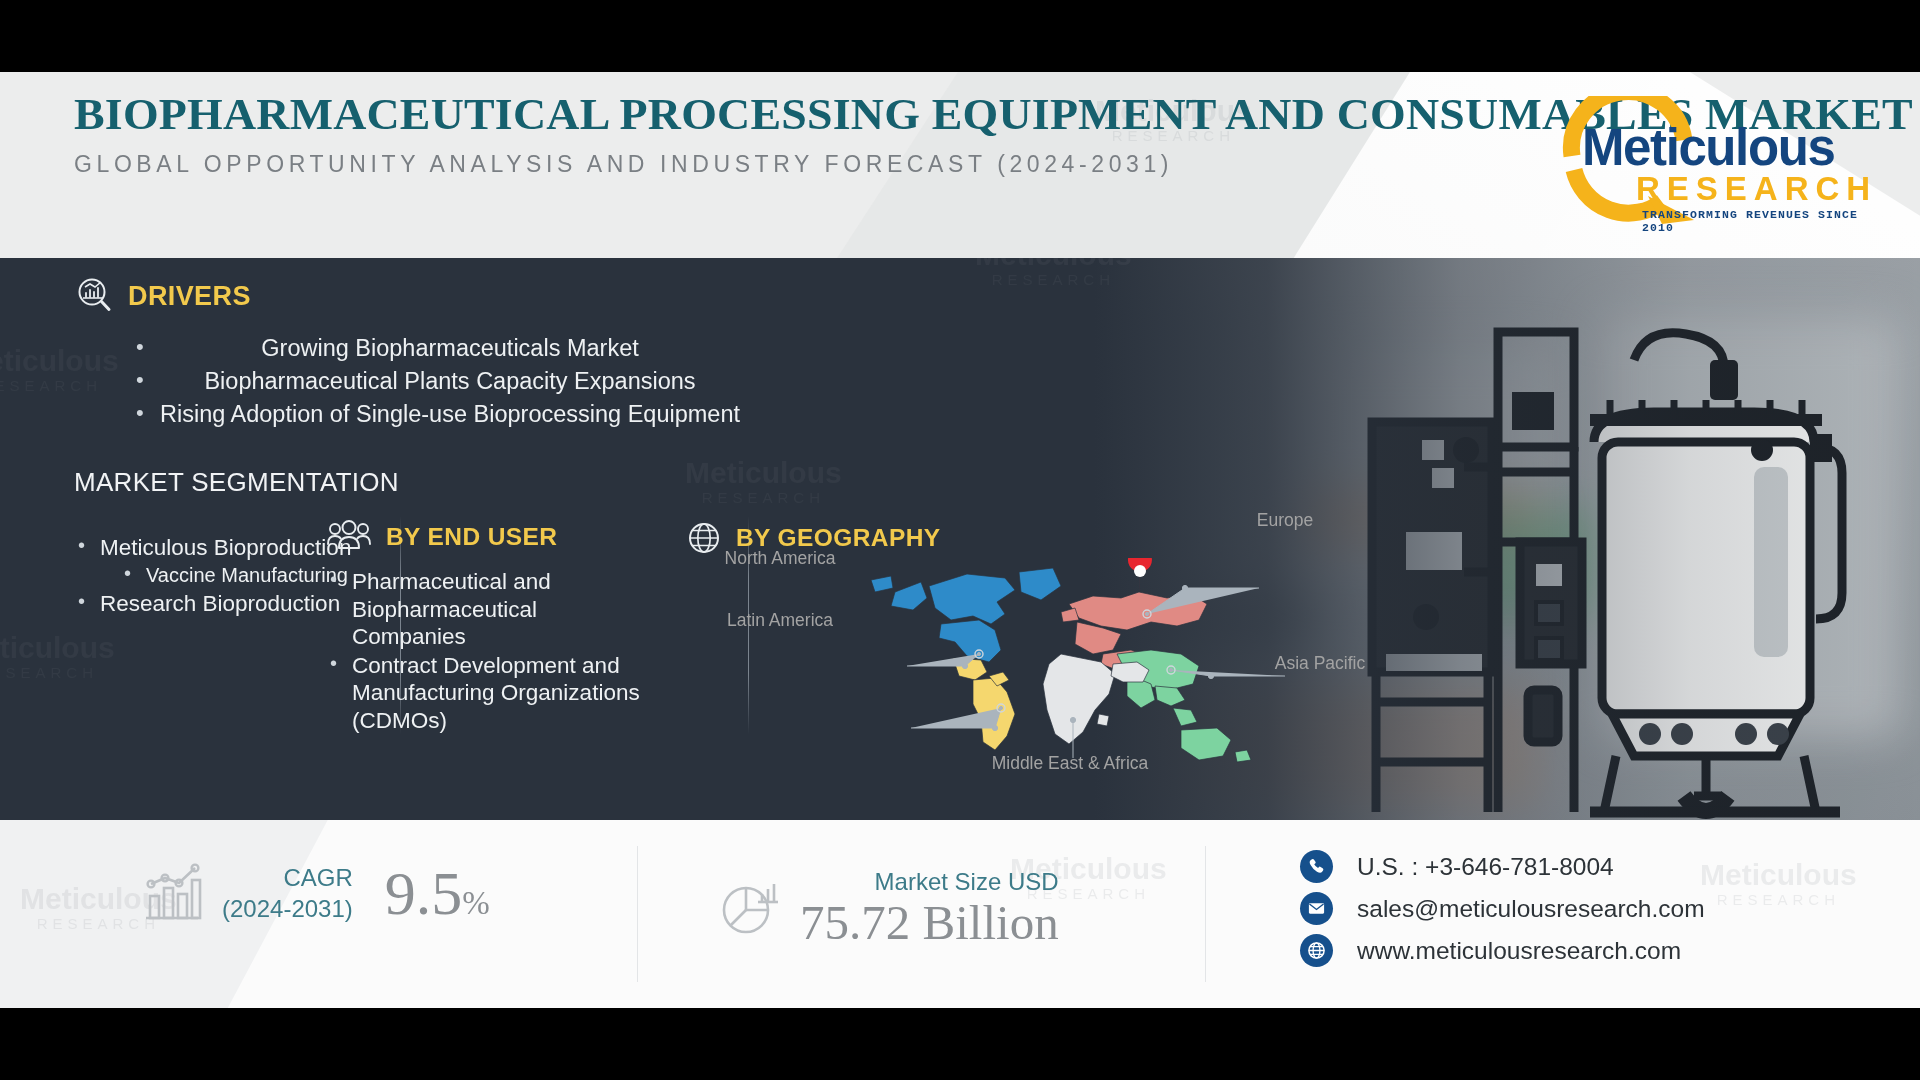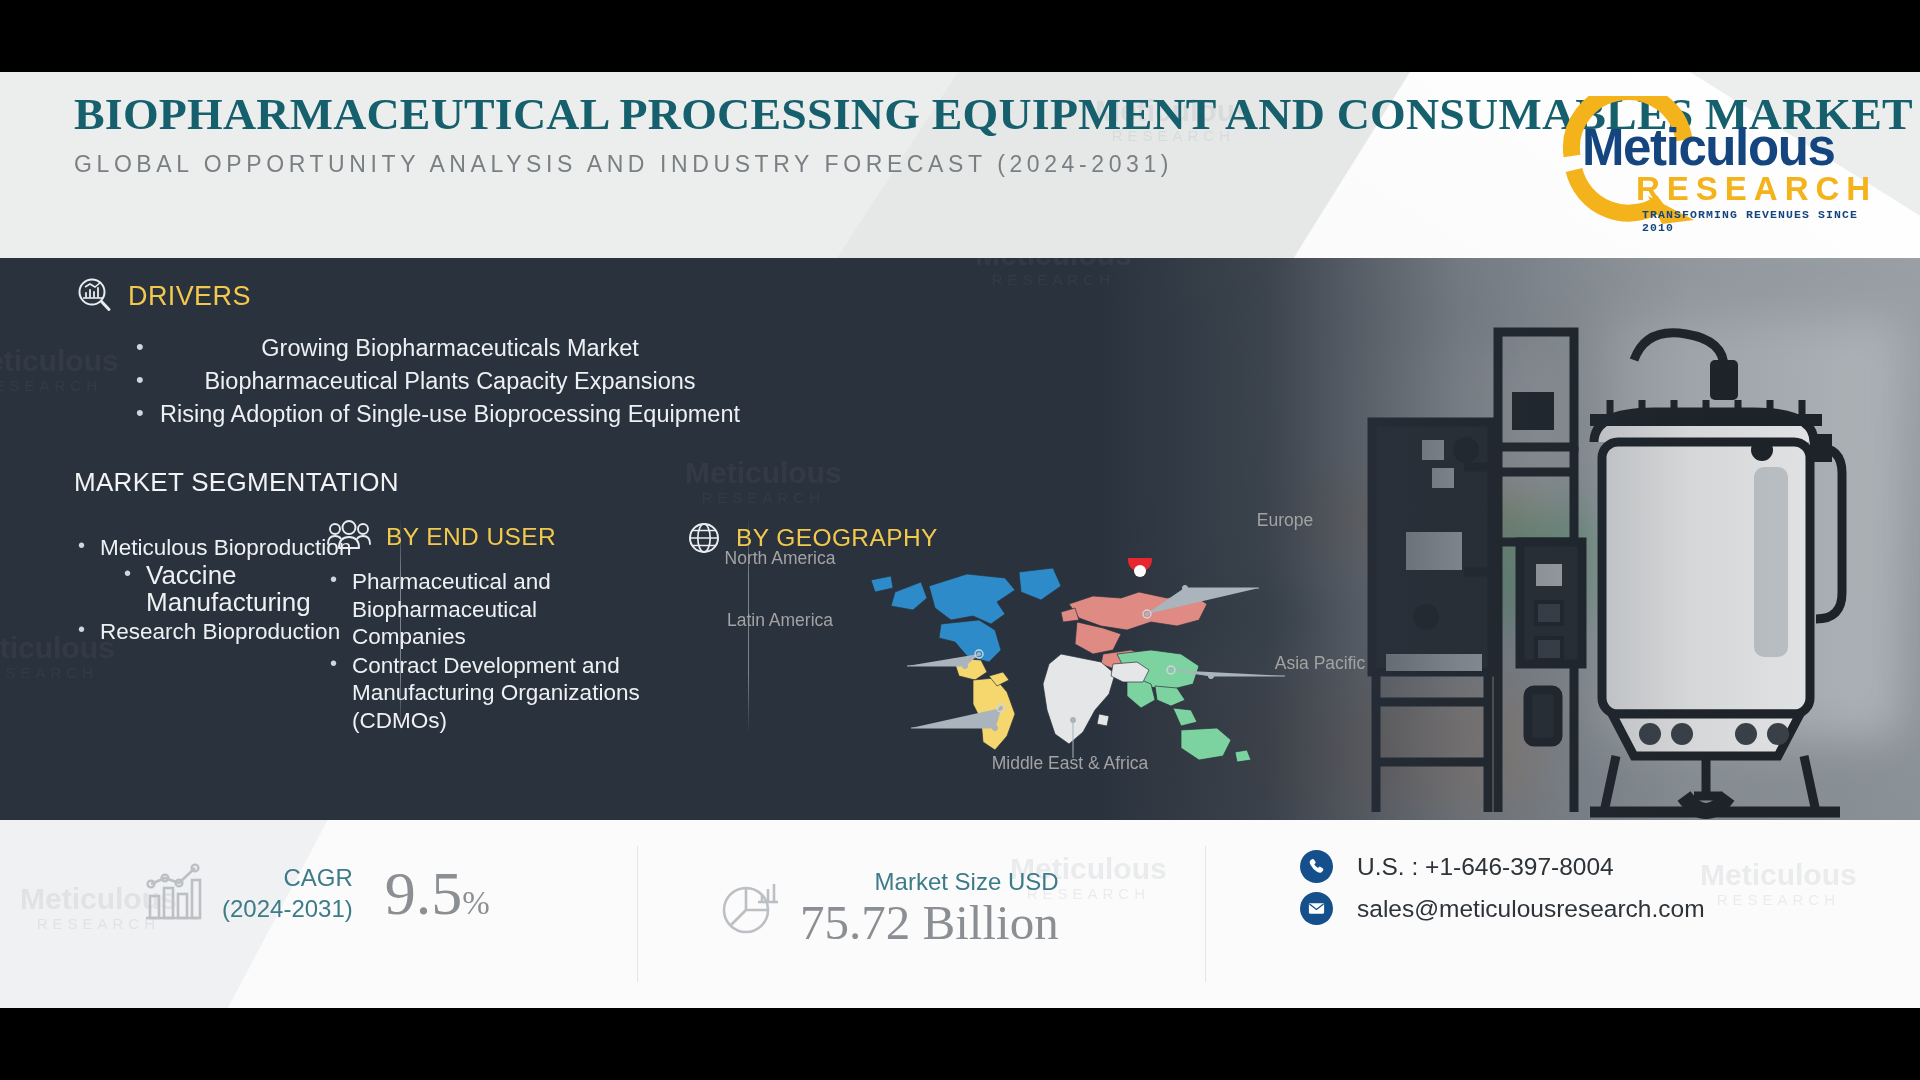--- a/index.html
+++ b/index.html
@@ -54,38 +54,38 @@
   .scrim{position:absolute;left:0;top:0;width:1920px;height:562px;
          background:linear-gradient(90deg,#2a323d 0%,#2a323d 57%,rgba(42,50,61,.86) 66%,
                     rgba(42,50,61,.42) 76%,rgba(42,50,61,.12) 88%,rgba(42,50,61,0) 100%);}
 
   
   .equip{position:absolute;right:46px;top:14px;width:520px;height:548px;}
 
   .maincontent{position:absolute;left:0;top:0;width:1920px;height:562px;z-index:5;}
 
   .sec-head{display:flex;align-items:center;gap:14px;}
-  .sec-title{font-size:27px;color:#f2c94c;letter-spacing:.4px;font-weight:normal;}
+  .sec-title{font-size:27px;color:#f2c94c;letter-spacing:.4px;font-weight:bold;}
   .drivers{position:absolute;left:74px;top:18px;}
   .drv-list{margin:16px 0 0 62px;padding:0;list-style:none;text-align:center;}
   .drv-list li{color:#eef1f3;font-size:23.5px;line-height:33px;position:relative;
                padding-left:24px;white-space:nowrap;}
   .drv-list li:before{content:"•";position:absolute;left:0;top:-2px;color:#cfd6dc;font-size:22px;}
 
   .mktseg{position:absolute;left:74px;top:209px;color:#f1f3f5;font-size:26px;letter-spacing:.3px;}
 
   .cols{position:absolute;left:74px;top:262px;width:1320px;}
   .col{position:absolute;top:0;}
   .col .sec-title{font-size:24.5px;}
   .col ul{margin:14px 0 0 0;padding:0;list-style:none;}
   .col ul li{color:#eef1f3;font-size:22.5px;line-height:27.5px;position:relative;
              padding-left:26px;margin-bottom:1px;}
   .col ul li:before{content:"•";position:absolute;left:4px;top:-2px;color:#cfd6dc;font-size:20px;}
   .col ul ul{margin:0 0 0 20px;}
-  .col ul ul li{font-size:26px;}
+  .col ul ul li{font-size:20px;}
 
   .vdiv{position:absolute;top:258px;width:1px;height:218px;
         background:linear-gradient(180deg,rgba(190,200,210,0) 0%,rgba(190,200,210,.55) 28%,
                    rgba(190,200,210,.55) 72%,rgba(190,200,210,0) 100%);}
 
   
   .mapwrap{position:absolute;left:855px;top:300px;width:470px;height:210px;}
   .maplbl{position:absolute;color:#a3a3a3;font-size:17.5px;line-height:20px;text-align:center;}
 
   
@@ -441,26 +441,36 @@
     </div>
   </div>
 
   <div class="contact">
     <div class="crow">
       <span class="cicon">
         <svg width="19" height="19" viewBox="0 0 20 20">
             <path d="M5.2 2.4 a1.6 1.6 0 0 1 2.2 .4 l1.5 2.2 a1.4 1.4 0 0 1 -.3 1.9 l-1 .8 a9.5 9.5 0 0 0 4 4 l.8 -1 a1.4 1.4 0 0 1 1.9 -.3 l2.2 1.5 a1.6 1.6 0 0 1 .4 2.2 l-1 1.4 c-1 1.3 -3 1.3 -5.4 -.1 A17 17 0 0 1 3.8 8.5 C2.5 6.2 2.5 4.2 3.8 3.3 Z" fill="#ffffff"></path>
           </svg>
       </span>
-      <span class="ctext">U.S. : +1-646-397-8004</span>
+      <span class="ctext">U.S. : +3-646-781-8004</span>
     </div>
     <div class="crow">
       <span class="cicon">
         <svg width="19" height="19" viewBox="0 0 20 20">
             <rect x="2" y="4.5" width="16" height="11" rx="1.2" fill="#ffffff"></rect>
             <path d="M2.6 5.2 L10 11 L17.4 5.2" fill="none" stroke="#16508c" stroke-width="1.5"></path>
           </svg>
       </span>
       <span class="ctext">sales@meticulousresearch.com</span>
     </div>
+    <div class="crow">
+      <span class="cicon">
+        <svg width="19" height="19" viewBox="0 0 20 20">
+          <circle cx="10" cy="10" r="8" fill="none" stroke="#ffffff" stroke-width="1.6"></circle>
+          <ellipse cx="10" cy="10" rx="3.6" ry="8" fill="none" stroke="#ffffff" stroke-width="1.4"></ellipse>
+          <path d="M2 10 h16 M3.4 6 h13.2 M3.4 14 h13.2" stroke="#ffffff" stroke-width="1.4"></path>
+        </svg>
+      </span>
+      <span class="ctext">www.meticulousresearch.com</span>
+    </div>
   </div>
 
 </div>
 
 </body></html>

